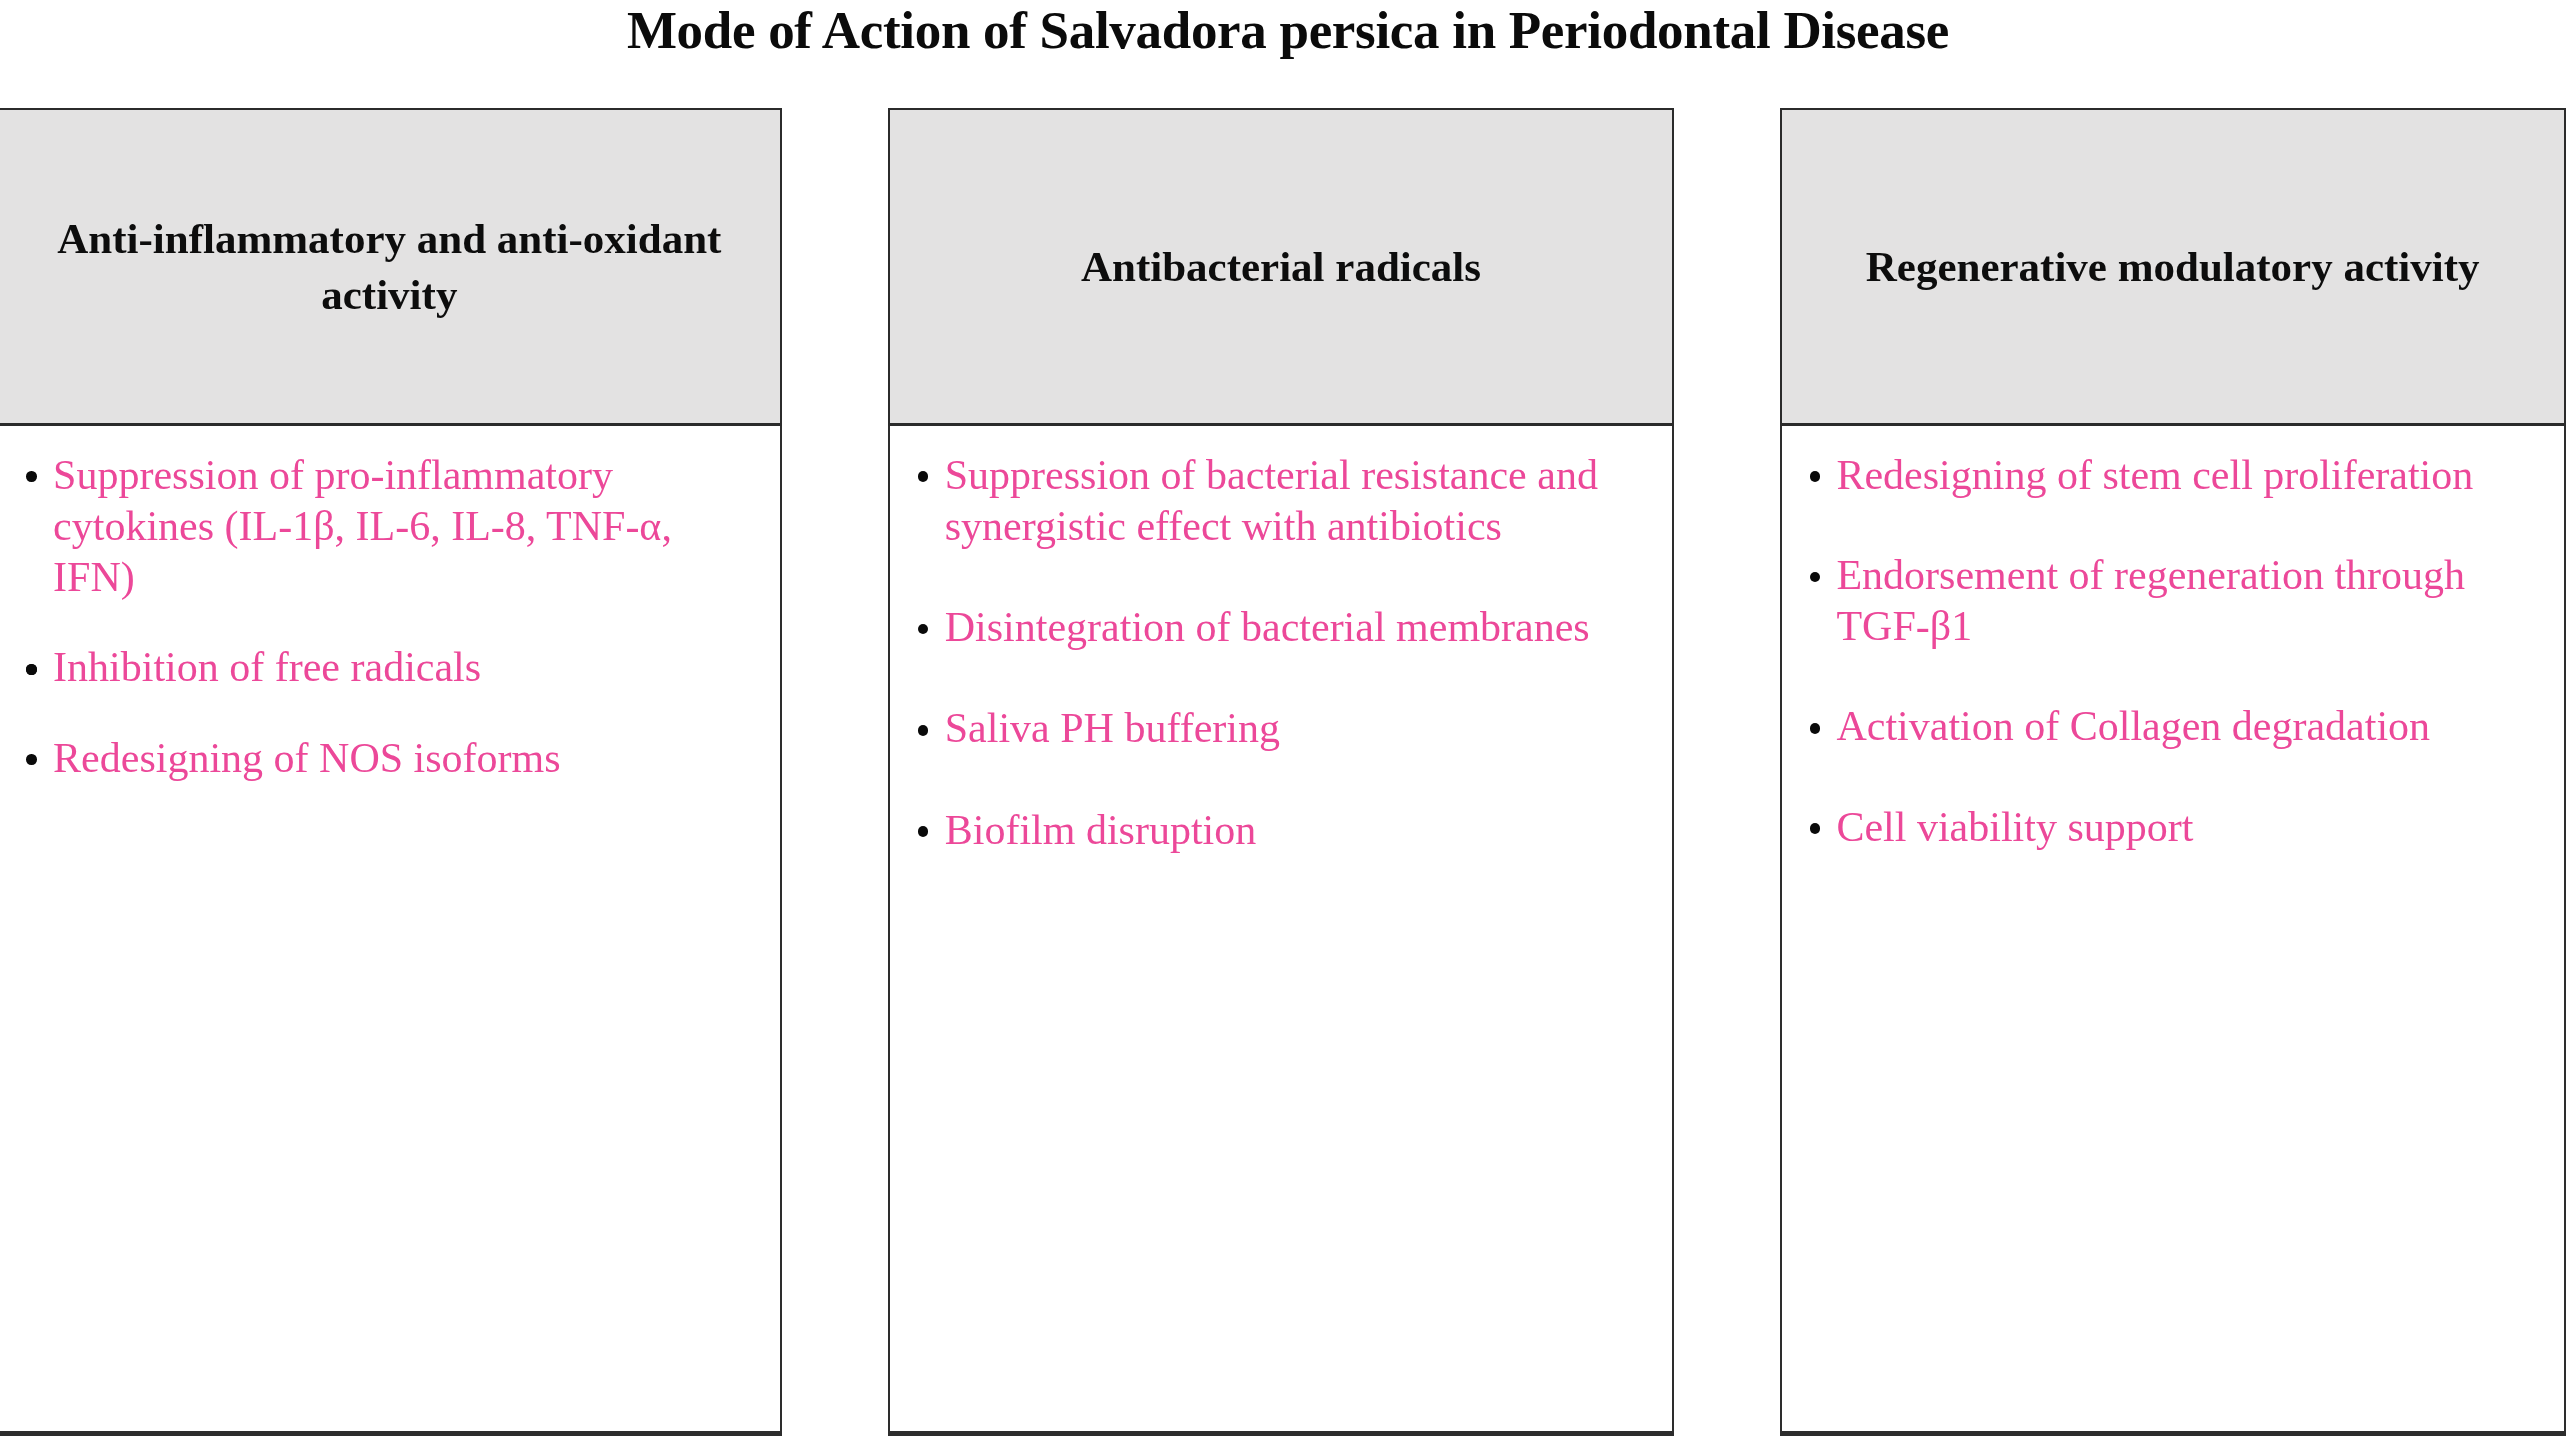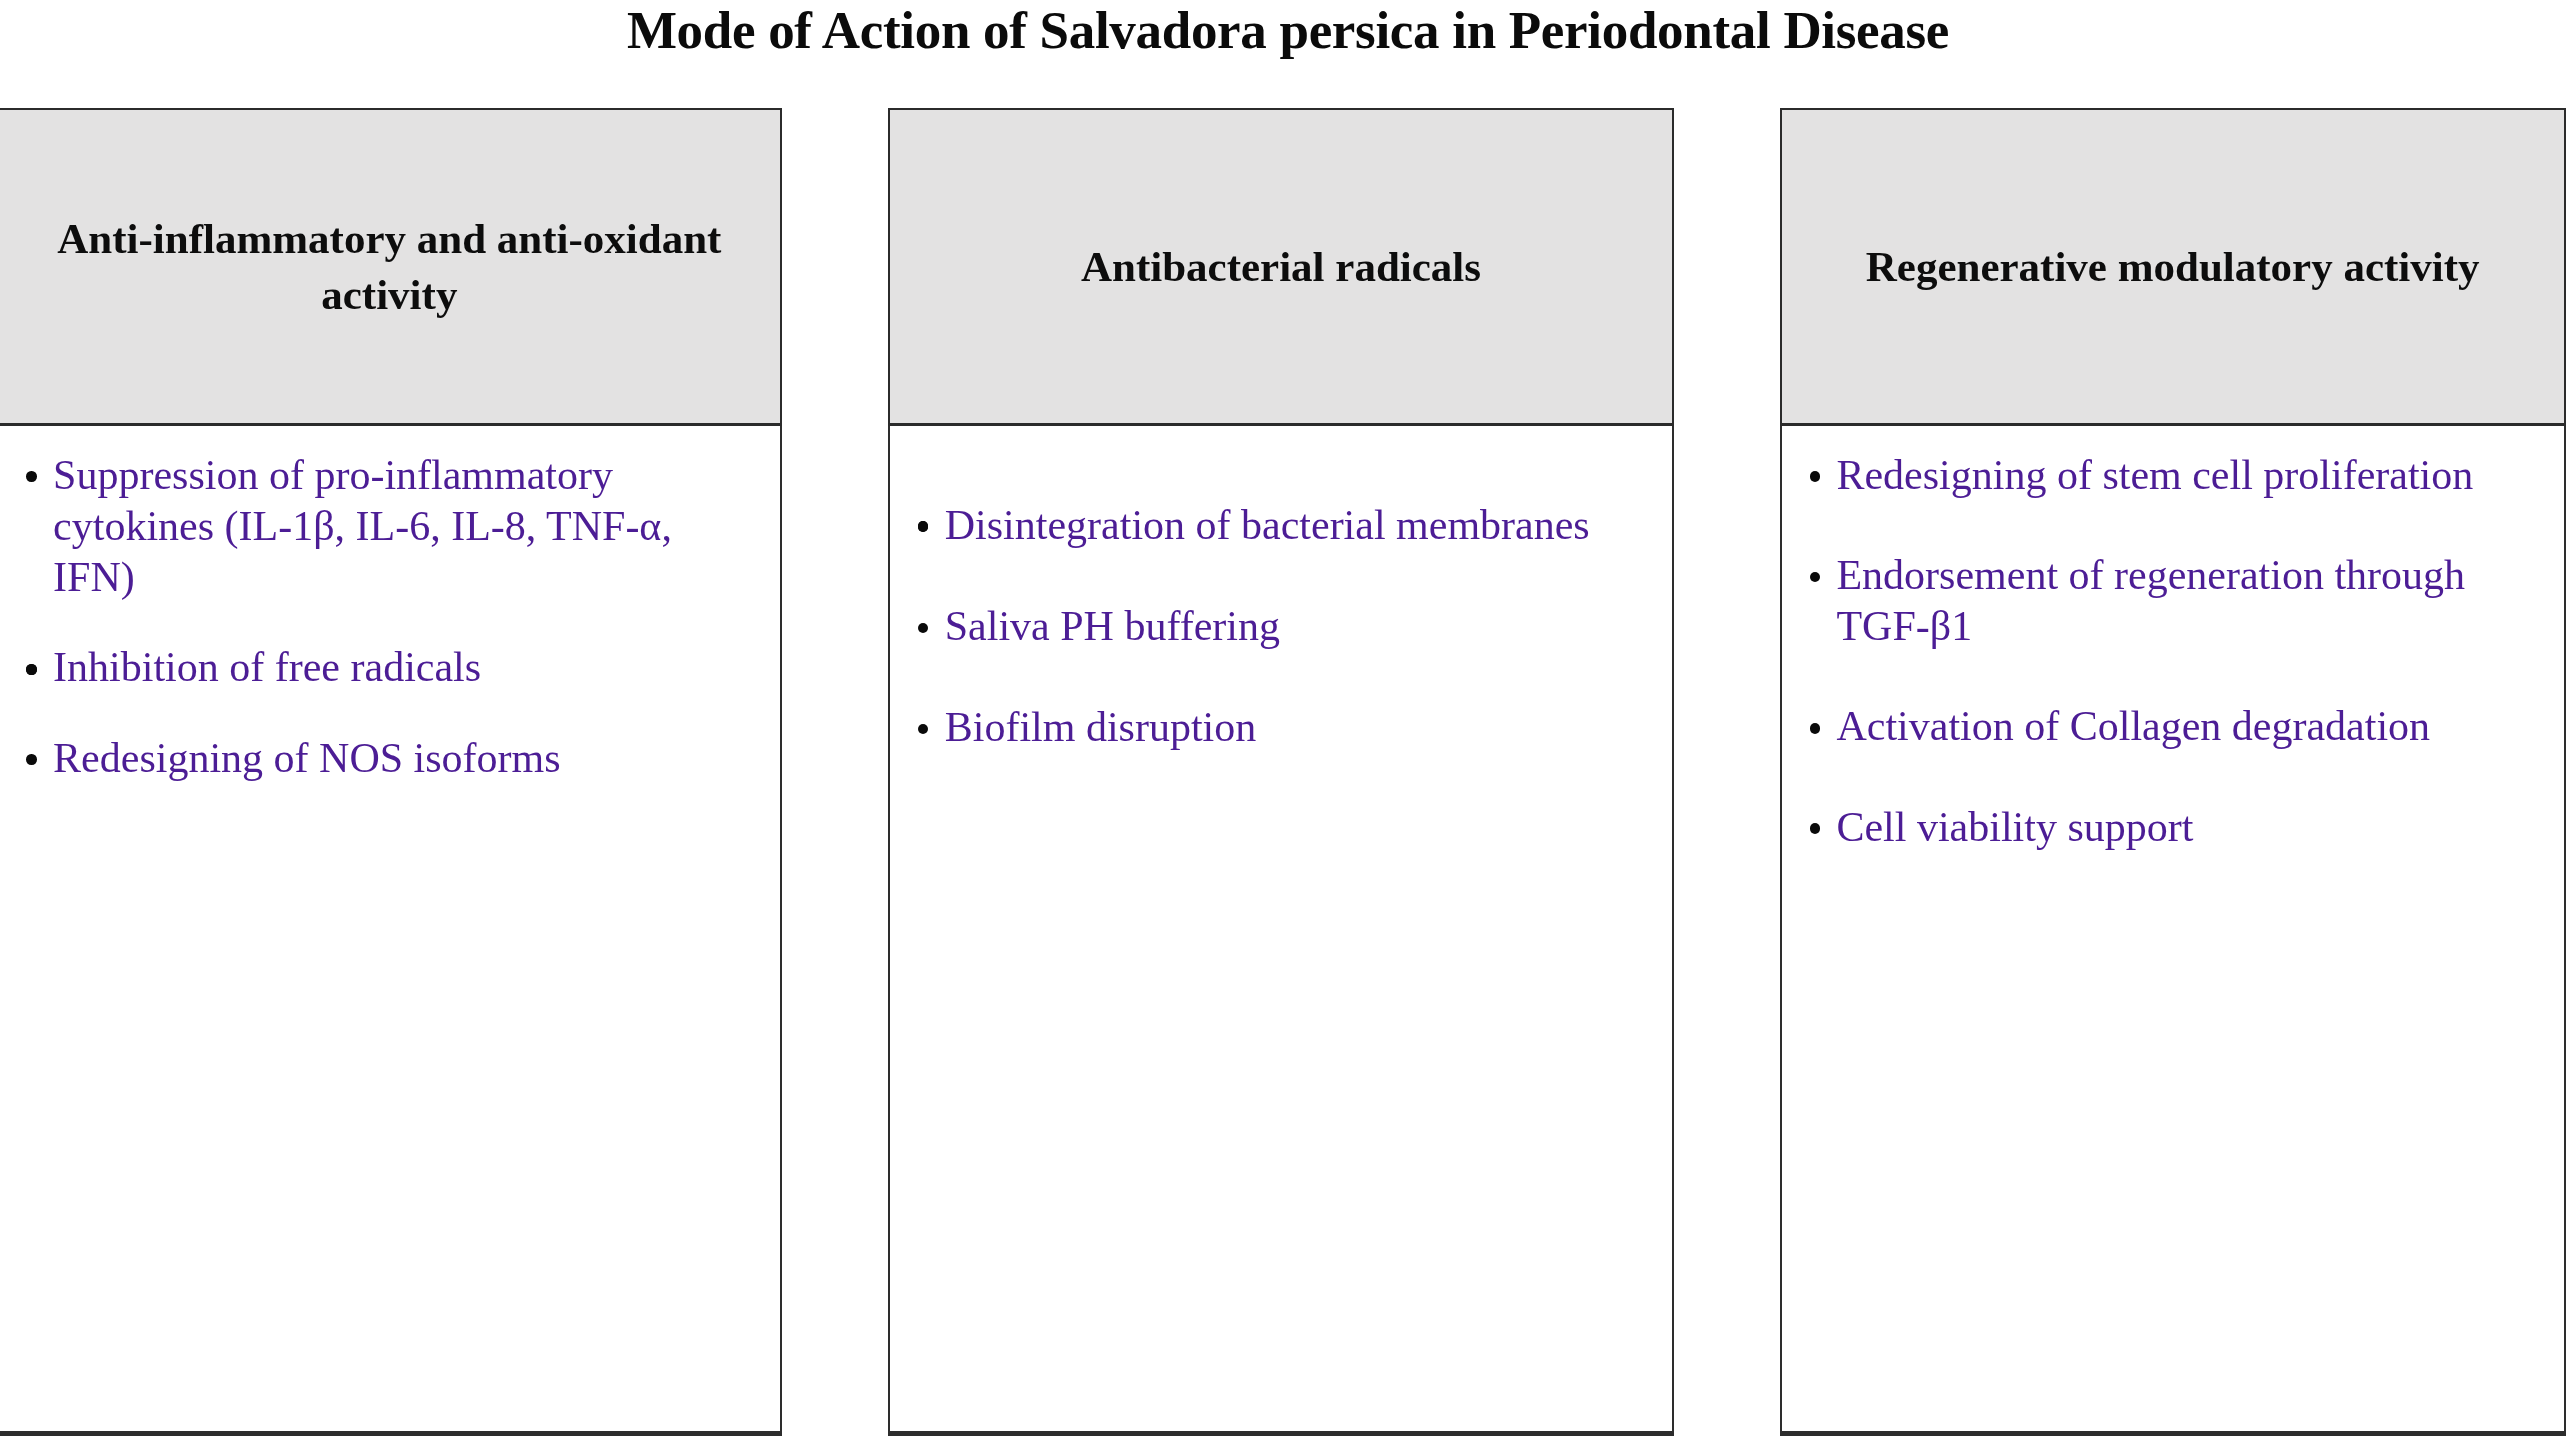--- a/index.html
+++ b/index.html
@@ -94,21 +94,21 @@
     list-style: none;
     margin: 0;
     padding: 0;
   }
   .bullet-item {
     position: relative;
     padding-left: 31px;
     margin: 0 0 36px 0;
     font-size: 42px;
     line-height: 1.22;
-    color: #4c1d95;
+    color: #ec4899;
   }
   .bullet-item:last-child { margin-bottom: 0; }
 
   .bullet-dot {
     position: absolute;
     left: 4.2px;
     top: 0.52em;
     width: 10.4px;
     height: 10.4px;
     background: #0a0a0a;
@@ -155,20 +155,21 @@
     </div>
 
     <div class="column column-1">
       <div class="col-header">
         <div class="col-header-text">Antibacterial radicals</div>
       </div>
       <div class="col-body">
         <ul class="bullet-list">
           <li class="bullet-item">
             <span class="bullet-dot"></span>
+            <span>Suppression of bacterial resistance and synergistic effect with antibiotics</span>
           </li>
           <li class="bullet-item">
             <span class="bullet-dot"></span>
             <span>Disintegration of bacterial membranes</span>
           </li>
           <li class="bullet-item">
             <span class="bullet-dot"></span>
             <span>Saliva PH buffering</span>
           </li>
           <li class="bullet-item">

